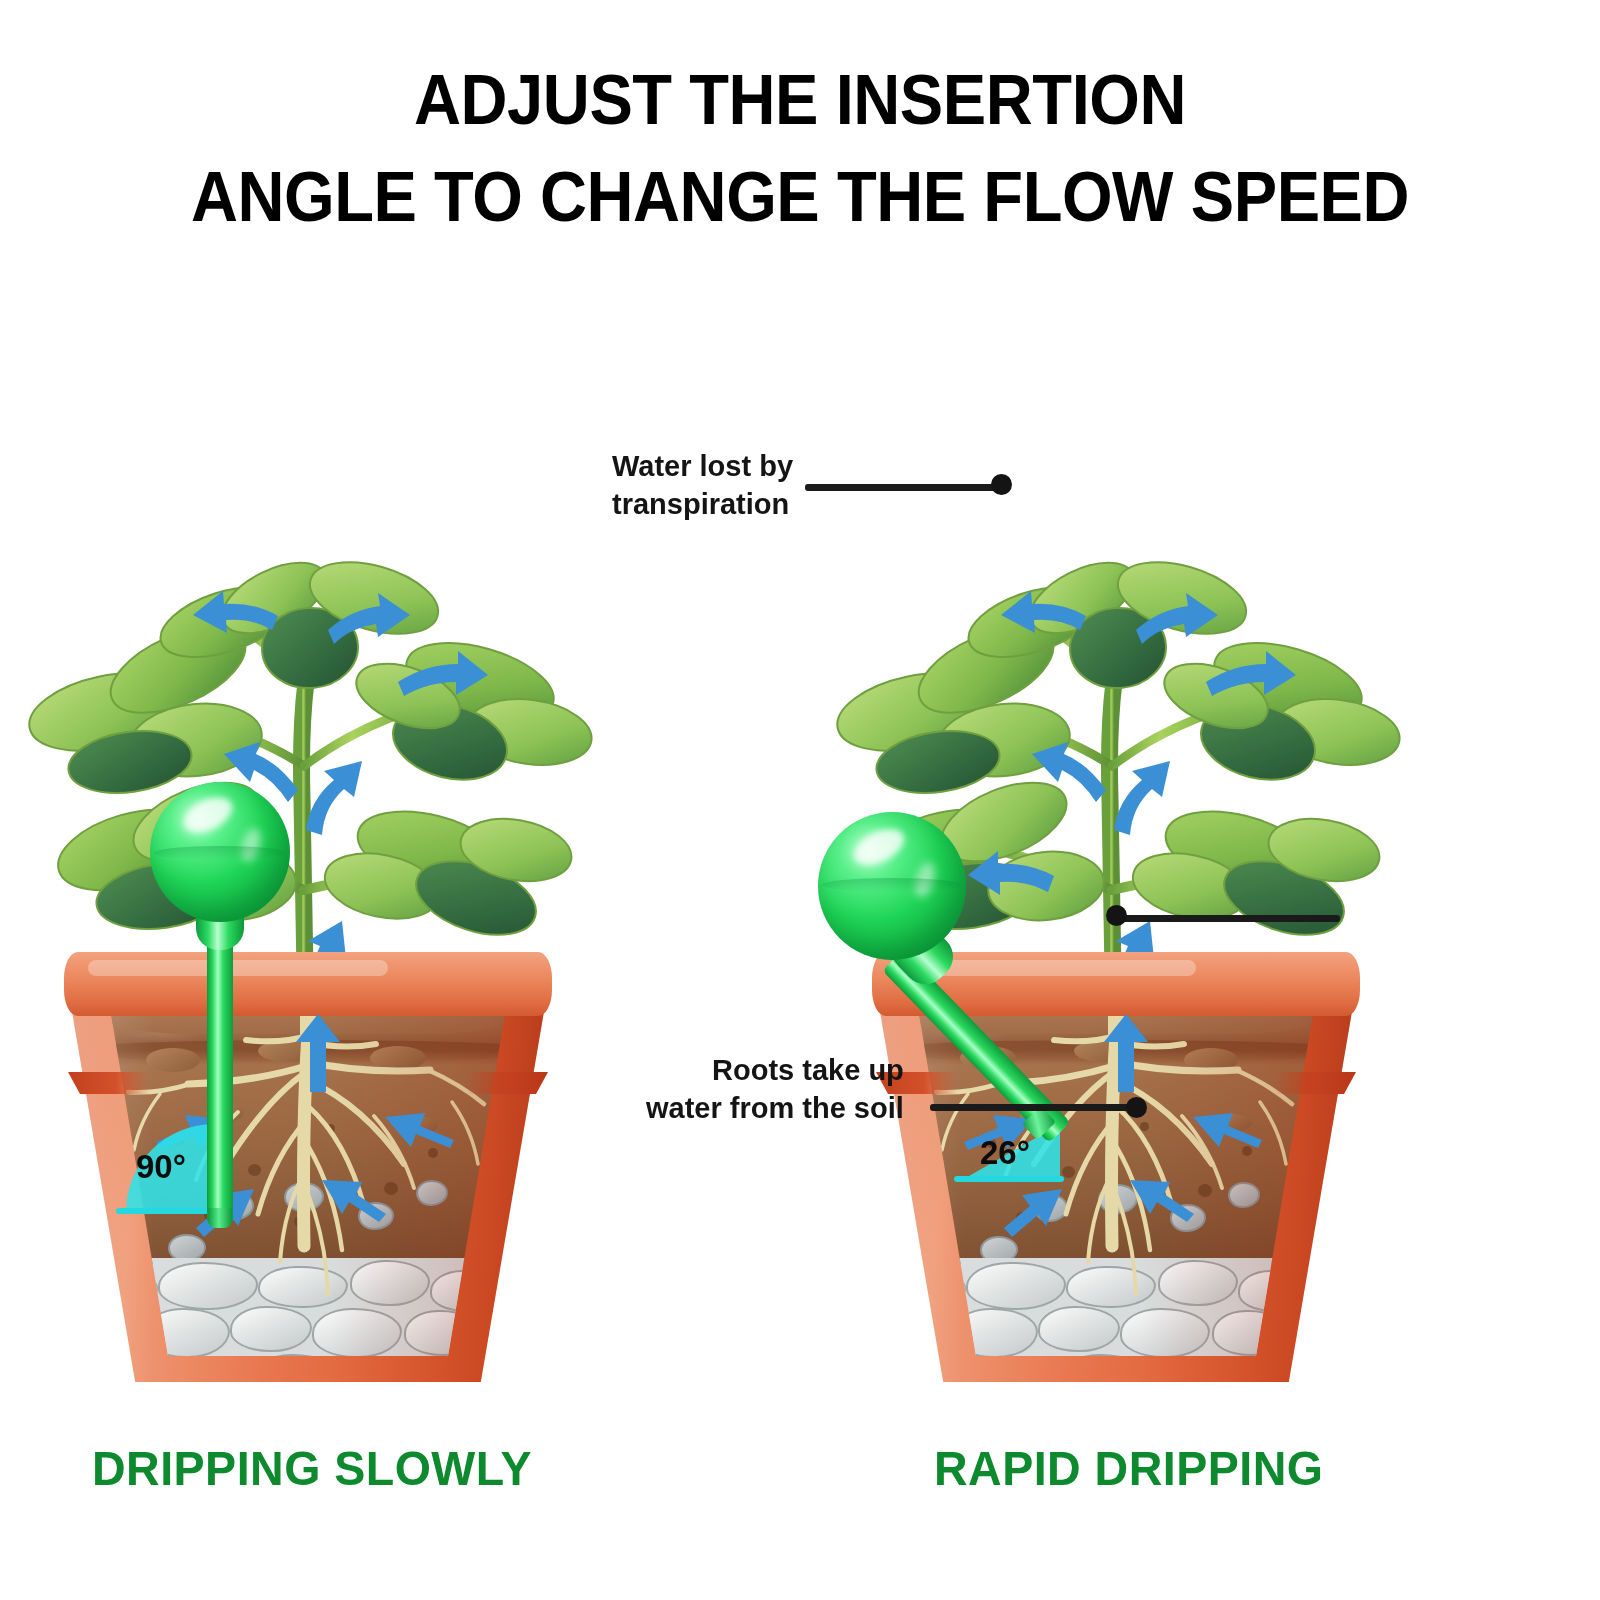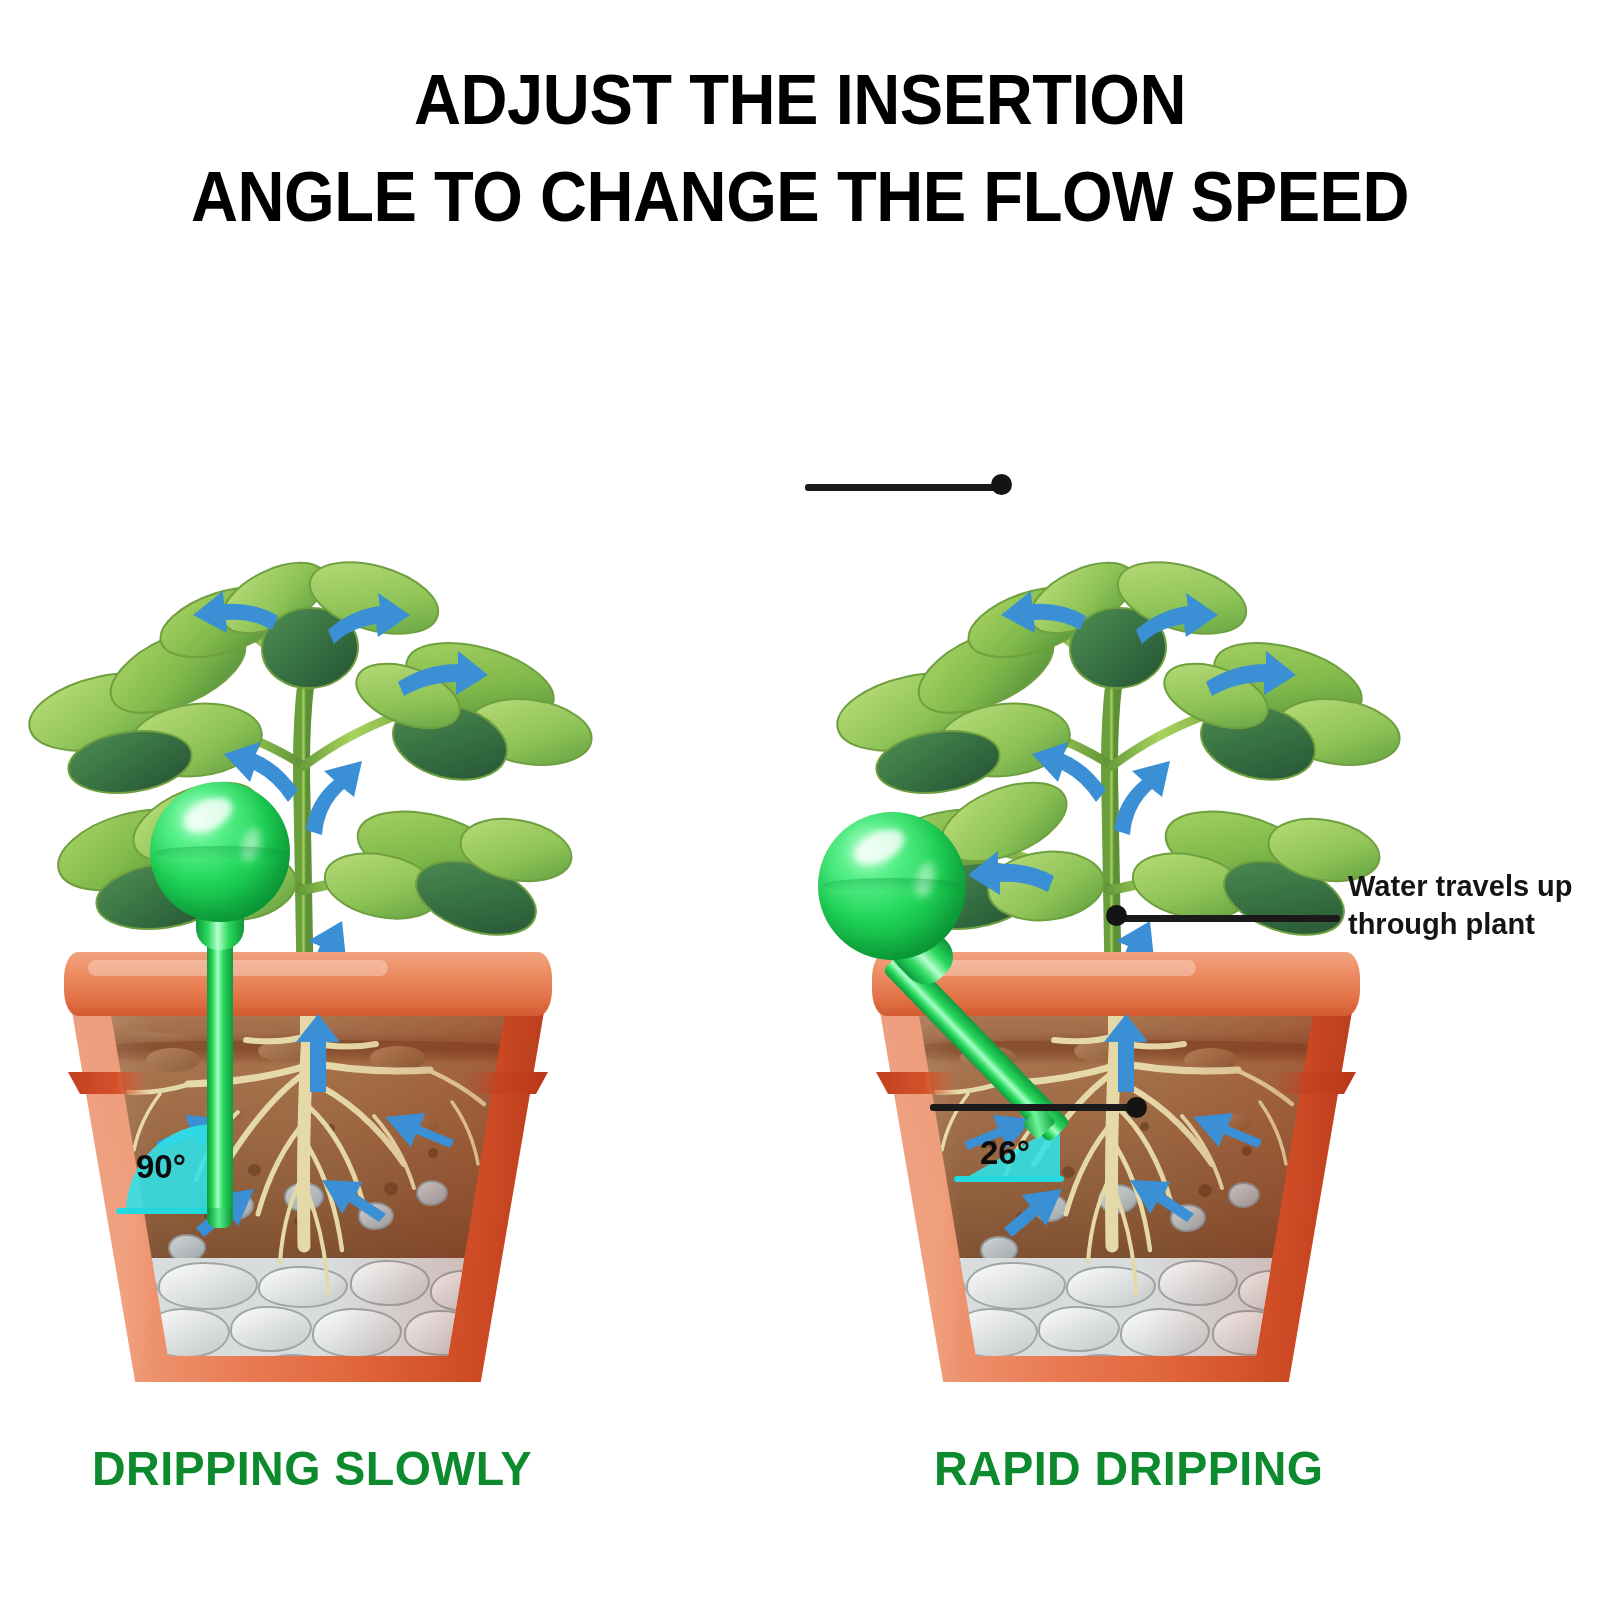--- a/index.html
+++ b/index.html
@@ -463,29 +463,33 @@
       <div class="globe-hi1" style="left:34px;top:832px;width:54px;height:30px;transform:rotate(-26deg);"></div>
       <div class="globe-hi2" style="left:98px;top:862px;width:18px;height:36px;transform:rotate(16deg);"></div>
       <div class="globe-eqline" style="left:4px;top:878px;width:140px;height:14px;
            background:linear-gradient(180deg,rgba(0,130,50,.30),rgba(0,130,50,0));"></div>
       <div style="position:absolute;left:208px;top:1112px;width:26px;height:22px;
            background:linear-gradient(120deg,#0e9a3c,#6cf39b 45%,#0d9739);border-radius:4px;
            transform:rotate(-44deg);"></div>
     </div>
   </div>
 
+  <div class="anno anno-transpiration">
+    <span>Water lost by</span>
+    <span>transpiration</span>
+  </div>
   <div class="lead-line" style="left:805px;top:484px;width:195px;"></div>
   <div class="lead-dot" style="left:991px;top:474px;"></div>
 
-  <div class="anno anno-travels">
-    <span>Water travels up</span>
-    <span>through plant</span>
-  </div>
   <div class="lead-line" style="left:1115px;top:915px;width:225px;"></div>
   <div class="lead-dot" style="left:1106px;top:905px;"></div>
 
+  <div class="anno anno-roots">
+    <span>Roots take up</span>
+    <span>water from the soil</span>
+  </div>
   <div class="lead-line" style="left:930px;top:1104px;width:205px;"></div>
   <div class="lead-dot" style="left:1126px;top:1097px;"></div>
 
   <div class="caption cap-left">DRIPPING SLOWLY</div>
   <div class="caption cap-right">RAPID DRIPPING</div>
 
 </div>
 
 </body></html>

